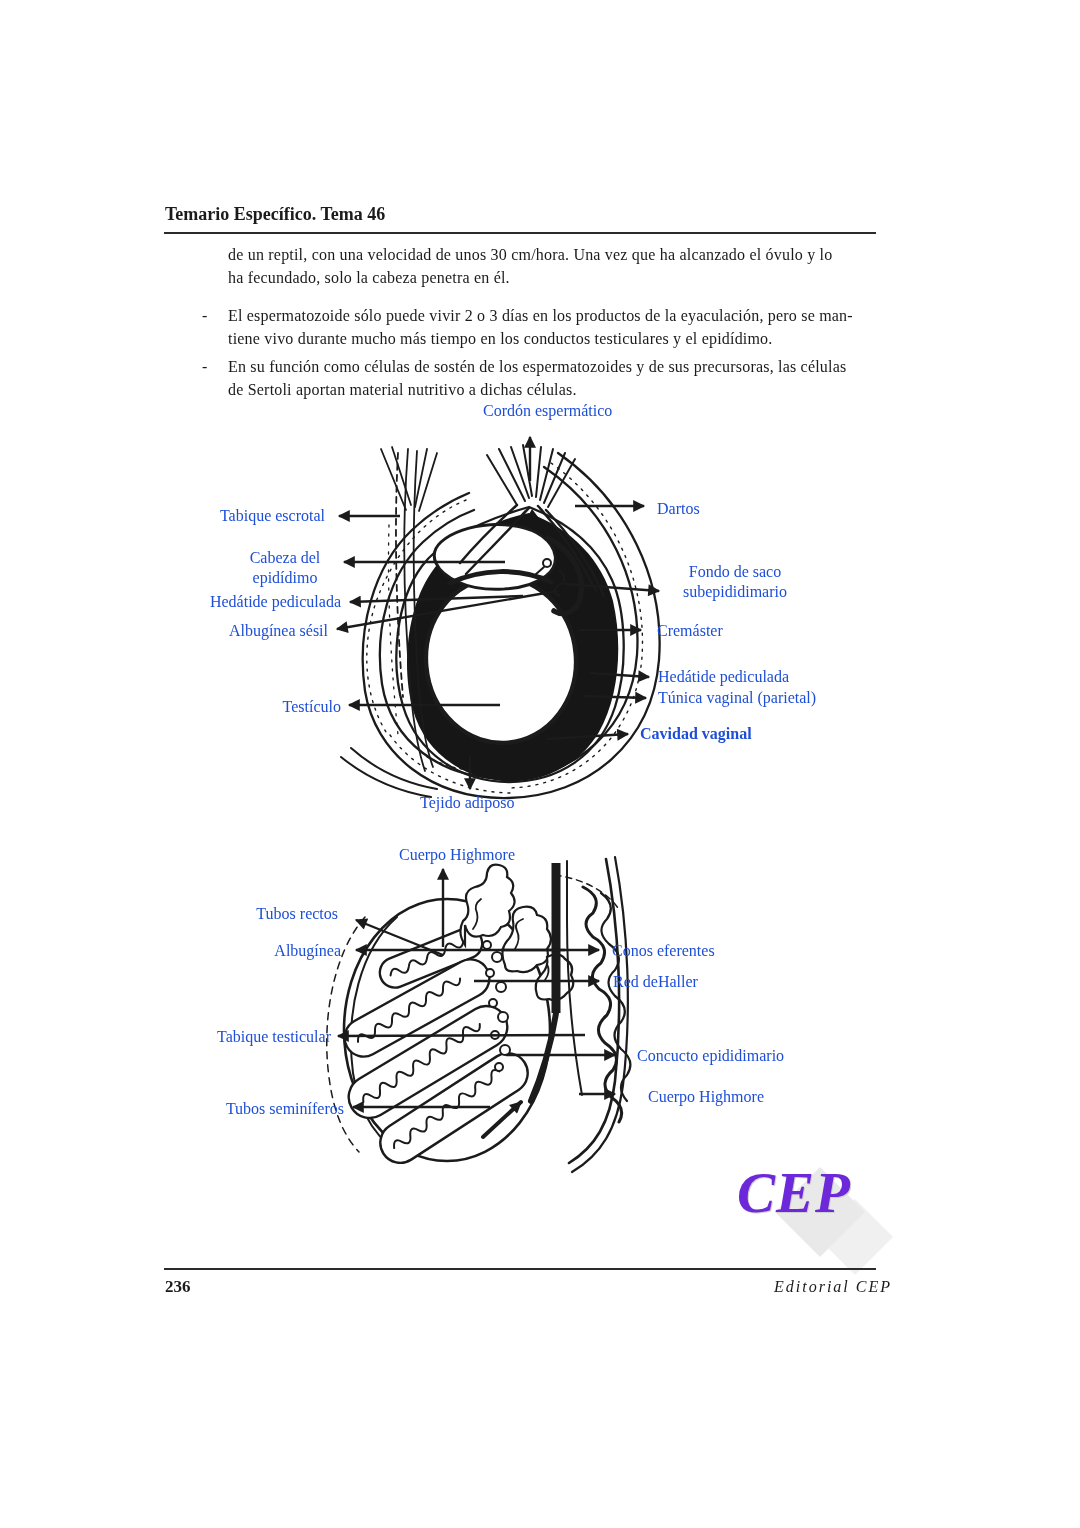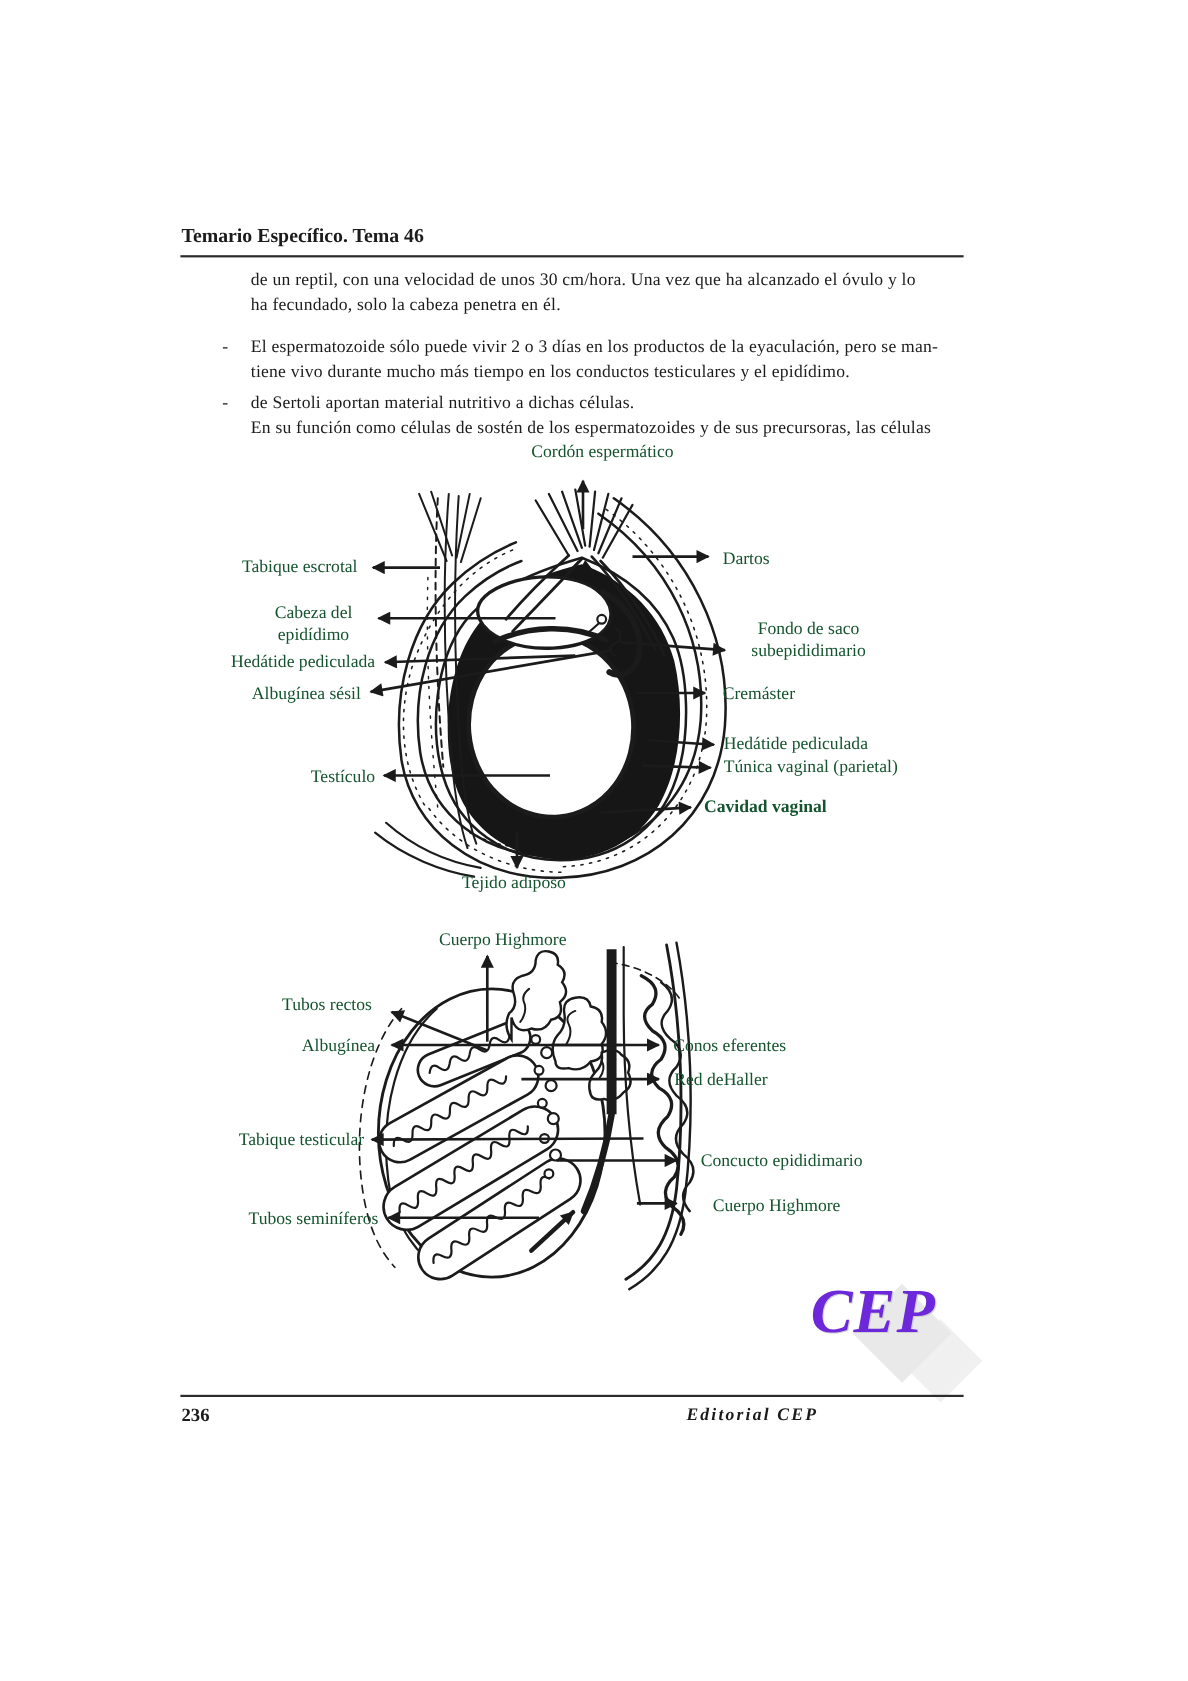--- a/index.html
+++ b/index.html
@@ -3,29 +3,29 @@
 <meta charset="utf-8">
 <style>
   html,body{margin:0;padding:0;background:#fff;}
   .page{position:relative;width:920px;height:1528px;background:#ffffff;overflow:hidden;
         font-family:"Liberation Serif", serif;color:#1b1b1b;}
   .hdr{position:absolute;left:165px;top:204px;font-size:18px;font-weight:bold;white-space:nowrap;}
   .rule{position:absolute;left:164px;width:712px;height:2px;background:#2b2b2b;}
   .para{position:absolute;left:228px;}
   .bline{font-size:16px;line-height:22.5px;white-space:nowrap;letter-spacing:0.2px;}
   .dash{position:absolute;left:-26px;top:0;font-size:16px;line-height:22.5px;}
-  .lbl{position:absolute;font-size:16px;line-height:20px;white-space:nowrap;color:#14532d;}
+  .lbl{position:absolute;font-size:16px;line-height:20px;white-space:nowrap;color:#1d4ed8;}
   .lbl.r{text-align:right;}
   .lbl.c{text-align:center;white-space:normal;}
   .dsvg{position:absolute;}
   .wm-text{position:absolute;left:737px;top:1160px;font-size:57px;font-weight:bold;font-style:italic;
            color:#6d28d9;letter-spacing:1px;text-shadow:1px 1px 0 #cfcfcf;white-space:nowrap;text-align:right;}
   .pgnum{position:absolute;left:165px;top:1277px;font-size:17px;font-weight:bold;}
-  .pub{position:absolute;left:624px;top:1278px;width:236px;font-size:16px;
-       font-weight:bold;font-style:italic;letter-spacing:2px;white-space:nowrap;}
+  .pub{position:absolute;left:656px;top:1278px;width:236px;text-align:right;font-size:16px;
+       font-weight:normal;font-style:italic;letter-spacing:2px;white-space:nowrap;}
 </style>
 </head>
 <body>
 
 <div class="page">
 
   <div class="hdr">Temario Específico. Tema 46</div>
   <div class="rule" style="top:232px;"></div>
 
   <div class="para" style="top:244px;">
@@ -34,22 +34,22 @@
   </div>
 
   <div class="para" style="top:305px;">
     <span class="dash">-</span>
     <div class="bline">El espermatozoide sólo puede vivir 2 o 3 días en los productos de la eyaculación, pero se man-</div>
     <div class="bline">tiene vivo durante mucho más tiempo en los conductos testiculares y el epidídimo.</div>
   </div>
 
   <div class="para" style="top:356px;">
     <span class="dash">-</span>
+    <div class="bline">En su función como células de sostén de los espermatozoides y de sus precursoras, las células</div>
     <div class="bline">de Sertoli aportan material nutritivo a dichas células.</div>
-    <div class="bline">En su función como células de sostén de los espermatozoides y de sus precursoras, las células</div>
   </div>
 
   <svg class="dsvg" style="left:165px;top:405px;" width="710" height="415" viewBox="0 0 710 415">
     <defs>
       <marker id="ah" viewBox="0 0 10 10" refX="9" refY="5" markerWidth="17" markerHeight="12" orient="auto" markerUnits="userSpaceOnUse">
         <path d="M0,0 L10,5 L0,10 z" fill="#1b1b1b"></path>
       </marker>
     </defs>
 
     <g stroke="#1b1b1b" fill="none" stroke-linecap="round">

